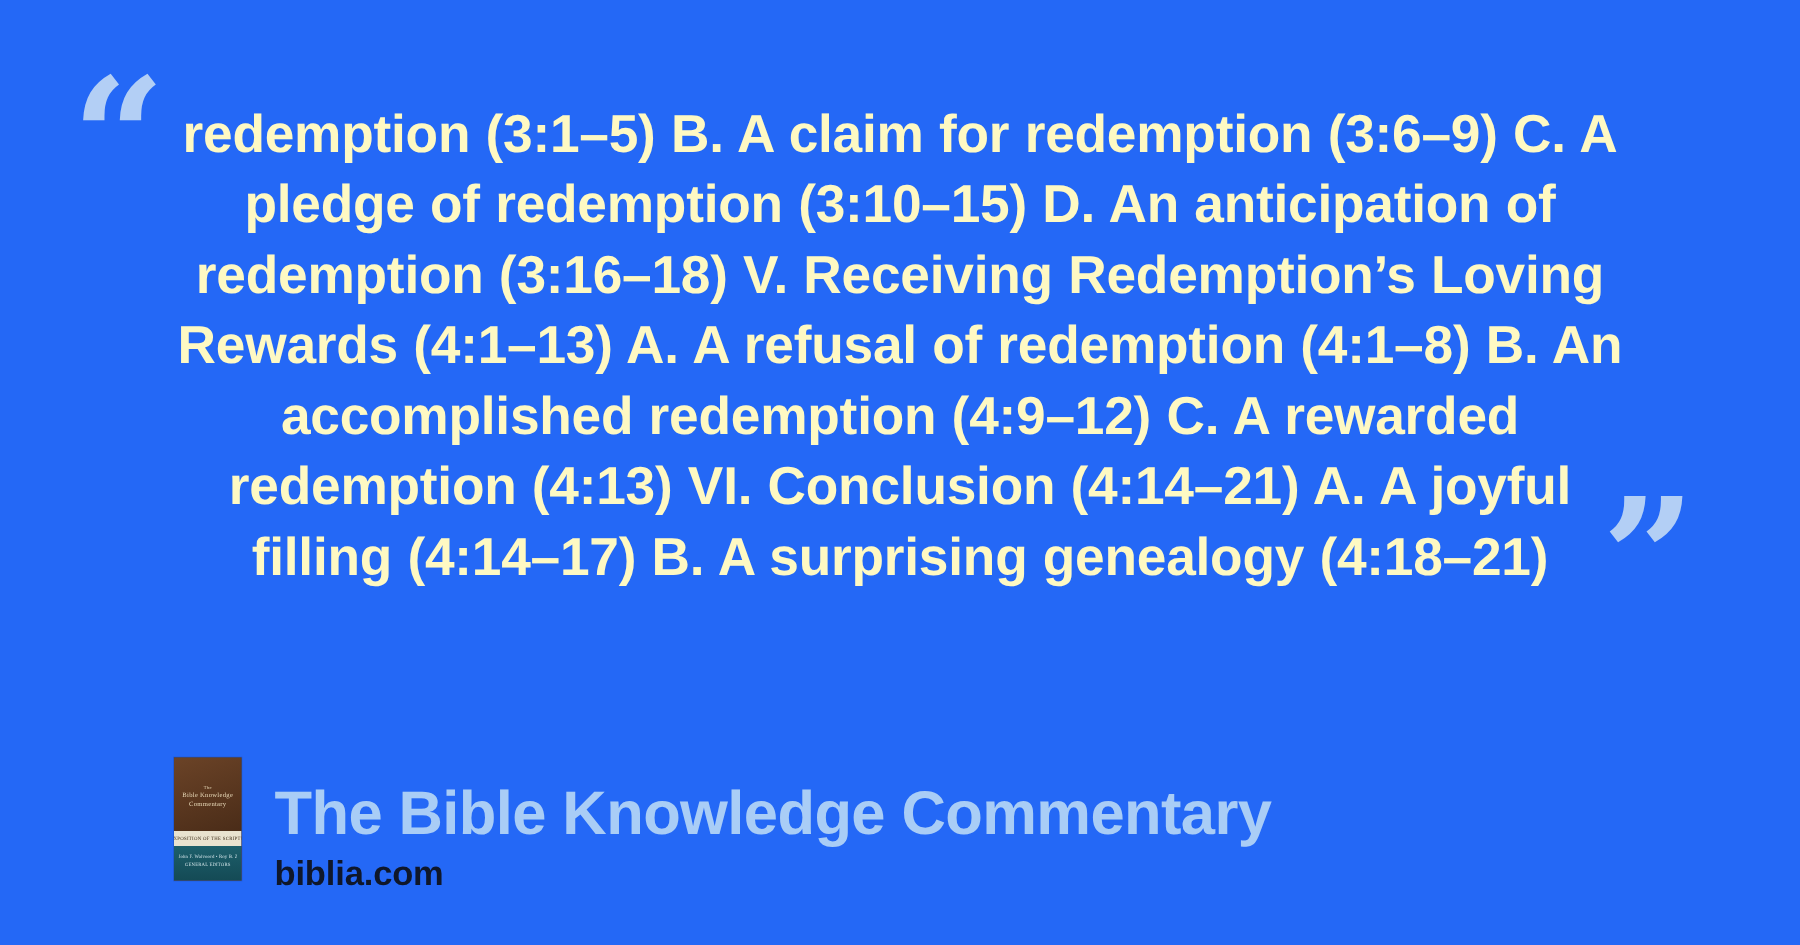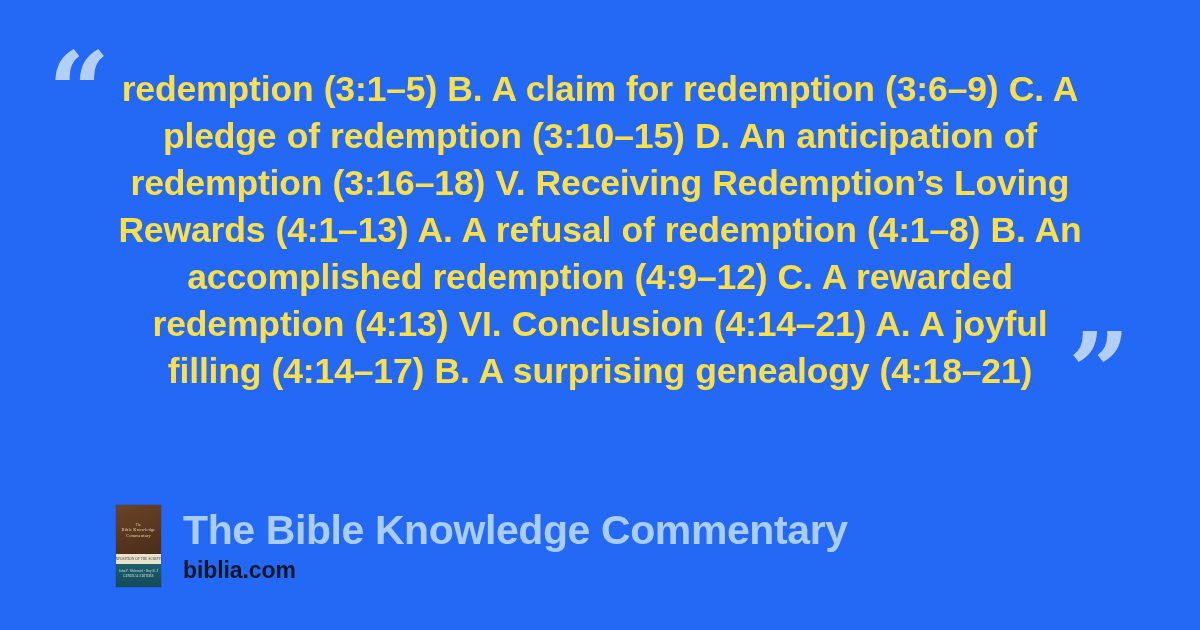--- a/index.html
+++ b/index.html
@@ -45,21 +45,21 @@
     top: 318px;
     font-size: 108px;
   }
 
   .quote-text {
     position: absolute;
     left: 110px;
     top: 66px;
     width: 980px;
     text-align: center;
-    color: #fde047;
+    color: #fef9c3;
     font-family: "Liberation Sans", sans-serif;
     font-weight: 700;
     font-size: 35.5px;
     line-height: 47px;
     letter-spacing: -0.15px;
     word-spacing: 0.5px;
   }
 
   
   .footer {
@@ -144,20 +144,21 @@
     letter-spacing: 0.1px;
     white-space: nowrap;
     overflow: hidden;
   }
 
   .footer-text {
     display: flex;
     flex-direction: column;
     justify-content: flex-start;
     padding-top: 2px;
+    margin-top: 12px;
   }
 
   .source-title {
     color: #a9cdf6;
     font-family: "Liberation Sans", sans-serif;
     font-weight: 700;
     font-size: 41px;
     line-height: 47px;
     letter-spacing: -0.4px;
     white-space: nowrap;

